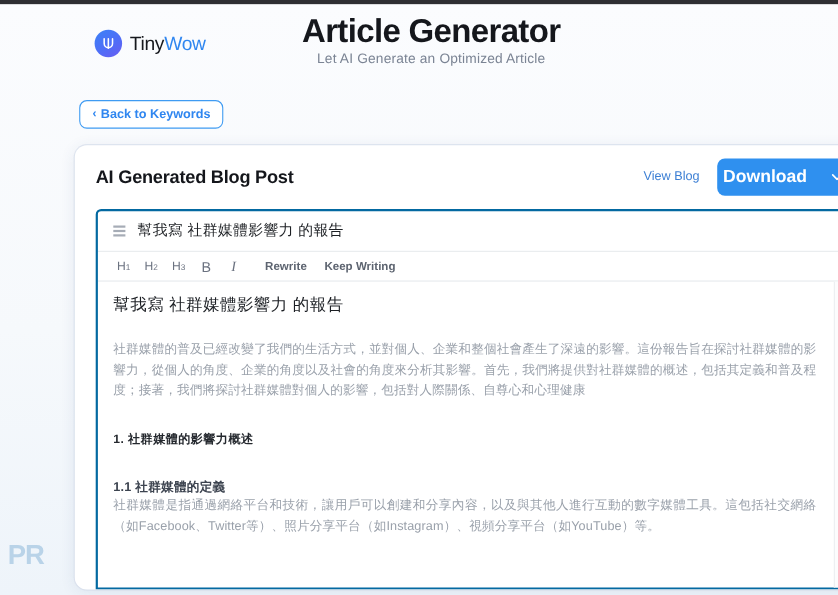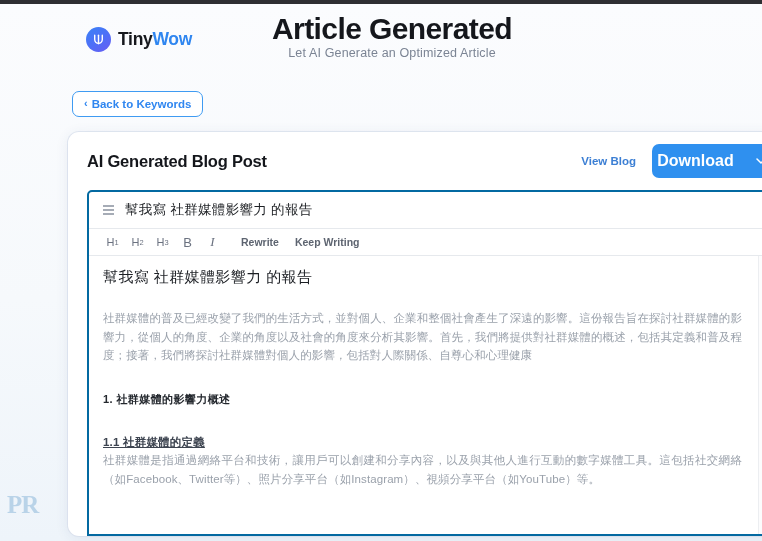--- a/index.html
+++ b/index.html
@@ -40,21 +40,21 @@
     display: flex; align-items: center; gap: 7px;
   }
   .logo-mark {
     width: 25px; height: 25px; border-radius: 50%;
     background: linear-gradient(145deg, #3b82f6 0%, #4f6ef7 55%, #6a5cf2 100%);
     display: flex; align-items: center; justify-content: center;
   }
   .logo-mark svg { display: block; }
   .logo-text {
     font-size: 17.5px;
-    font-weight: 700;
+    font-weight: 400;
     letter-spacing: -0.3px;
     white-space: nowrap;
   }
   .logo-text .tiny { color: #16181d; }
   .logo-text .wow  { color: #2f86f0; }
 
   .title-block {
     position: absolute;
     left: 0; right: 0; top: 8px;
     text-align: center;
@@ -111,21 +111,21 @@
     font-weight: 700;
     color: #14161b;
     letter-spacing: -.2px;
   }
   .card-actions {
     margin-left: auto;
     display: flex; align-items: center; gap: 16px;
   }
   .view-blog {
     font-size: 11.5px;
-    font-weight: 700;
+    font-weight: 400;
     color: #3c7fd4;
     cursor: pointer;
     white-space: nowrap;
   }
   .download-btn {
     height: 34px;
     min-width: 119px;
     display: inline-flex; align-items: center; justify-content: center; gap: 22px;
     background: #2f90ef;
     color: #ffffff;
@@ -226,21 +226,20 @@
     font-size: 11px;
     color: #24282e;
     letter-spacing: .4px;
     margin: 27px 0 0;
   }
   .doc-h3 {
     font-size: 11.5px;
     color: #3d4450;
     letter-spacing: .2px;
     margin: 28px 0 0;
-    text-decoration: underline;
   }
   .doc-p2 {
     font-size: 11.5px;
     line-height: 1.62;
     color: #9aa1ab;
     letter-spacing: .1px;
     margin-top: 1px;
     text-align: justify;
   }
 
@@ -273,21 +272,20 @@
 
   
   .watermark {
     position: absolute;
     left: 7px; top: 487px;
     font-size: 25px;
     font-weight: 700;
     color: #b9d3e8;
     letter-spacing: -1px;
     user-select: none;
-    font-family: Liberation Serif, serif;
   }
 </style>
 </head>
 <body>
 
 <div class="top-strip"></div>
 
 <div class="page">
 
   <div class="header">
@@ -298,21 +296,21 @@
           <path d="M5 4 L5 12 A7 7 0 0 0 19 12 L19 4" fill="none" stroke="#ffffff" stroke-width="2.6" stroke-linecap="round"></path>
           <line x1="12" y1="4" x2="12" y2="20" stroke="#ffffff" stroke-width="2.6" stroke-linecap="round"></line>
         </svg>
       </span>
       <span class="logo-text">
         <span class="tiny">Tiny</span><span class="wow">Wow</span>
       </span>
     </div>
 
     <div class="title-block">
-      <div class="page-title">Article Generated</div>
+      <div class="page-title">Article Generator</div>
       <div class="page-subtitle">Let AI Generate an Optimized Article</div>
     </div>
   </div>
 
   <div class="back-btn">
     <span class="chev">‹</span>
     <span>Back to Keywords</span>
   </div>
 
   <div class="card">

